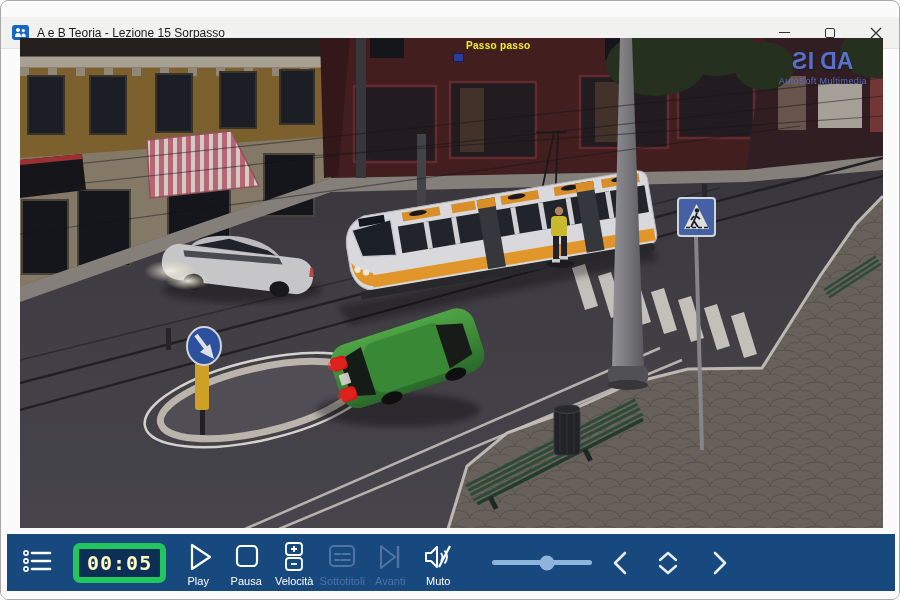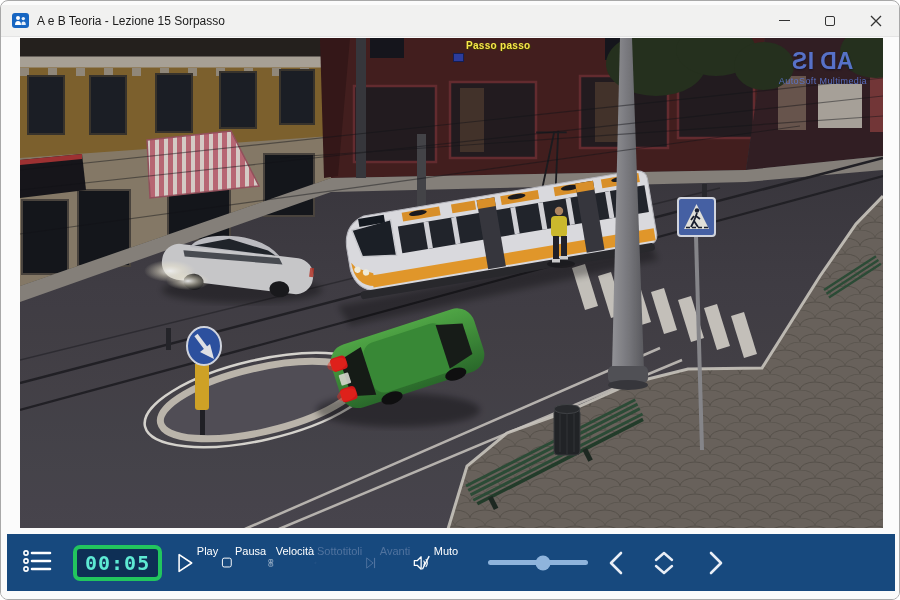--- a/index.html
+++ b/index.html
@@ -1,21 +1,21 @@
 <!DOCTYPE html>
 <html><head>
 <meta charset="utf-8">
 <style>
   html,body{margin:0;padding:0;background:#ffffff;}
   *{box-sizing:border-box;}
   .win{position:relative;width:900px;height:600px;background:#fbfbfb;
        font-family:"Liberation Sans",sans-serif;overflow:hidden;
        border:1px solid #a8a8a8;border-radius:8px;}
   
-  .titlebar{position:absolute;left:0;top:4px;width:100%;height:32px;background:#f1f1f0;
+  .titlebar{position:absolute;left:0;top:16px;width:100%;height:32px;background:#f1f1f0;
             display:flex;align-items:center;border-bottom:1px solid #e4e4e4;}
   .appicon{width:17px;height:15px;margin-left:11px;border-radius:3px;background:#1766c2;
            display:flex;align-items:center;justify-content:center;flex:0 0 auto;}
   .title-text{margin-left:8px;font-size:12px;color:#1b1b1b;}
   .caption-btns{margin-left:auto;display:flex;height:100%;}
   .cap{width:46px;height:100%;display:flex;align-items:center;justify-content:center;color:#333;}
   .cap-min-glyph{width:11px;height:1.5px;background:#333;}
   .cap-max-glyph{width:10px;height:10px;border:1.4px solid #333;border-radius:2px;}
   
   .video{position:absolute;left:19px;top:37px;width:863px;height:490px;background:#2c2b2e;overflow:hidden;}
@@ -24,28 +24,28 @@
   .overlay-bluebox{position:absolute;left:433px;top:15px;width:11px;height:9px;
                    background:#2c3c9c;border:1px solid #141e54;}
   .sida{position:absolute;right:16px;top:12px;text-align:center;opacity:.92;}
   .sida-word{font-size:23px;font-weight:bold;color:#5b79d6;letter-spacing:3px;
              text-shadow:0 1px 2px rgba(10,10,30,.6);line-height:22px;}
   .mir{display:inline-block;transform:scaleX(-1);}
   .sida-sub{font-size:9px;color:#5a74cc;margin-top:4px;letter-spacing:.4px;}
   
   .toolbar{position:absolute;left:6px;top:533px;width:888px;height:57px;background:#17497E;
            display:flex;align-items:center;color:#ffffff;}
-  .tbtn{display:flex;flex-direction:row;align-items:flex-start;justify-content:flex-start;
+  .tbtn{display:flex;flex-direction:column;align-items:center;justify-content:flex-start;
         width:48px;flex:0 0 auto;cursor:default;}
   .tbtn svg{display:block;}
   .tlabel{font-size:11px;margin-top:0px;white-space:nowrap;}
   .disabled{color:#50739f;}
-  .clock{margin-left:18px;border:4px solid #22c55e;border-radius:7px;background:#0e2f55;
+  .clock{margin-left:18px;border:6px solid #22c55e;border-radius:7px;background:#0e2f55;
          padding:2px 8px;font-family:"DejaVu Sans Mono",monospace;font-weight:bold;
-         font-size:20px;letter-spacing:1px;color:#5eead4;flex:0 0 auto;}
+         font-size:20px;letter-spacing:1px;color:#fef9c3;flex:0 0 auto;}
   .menu-ico{margin-left:12px;flex:0 0 auto;}
   .slider{position:relative;width:100px;height:5px;background:#8fb4dc;border-radius:3px;
           margin-left:30px;flex:0 0 auto;}
   .thumb{position:absolute;top:50%;left:55%;width:15px;height:15px;border-radius:50%;
          background:#8fb4dc;transform:translate(-50%,-50%);}
   .navbtn{width:40px;display:flex;align-items:center;justify-content:center;flex:0 0 auto;}
   .underline{text-decoration:underline;}
   .botstrip{position:absolute;left:0;top:590px;width:100%;height:10px;background:#fbfbfb;}
 </style>
 </head>

